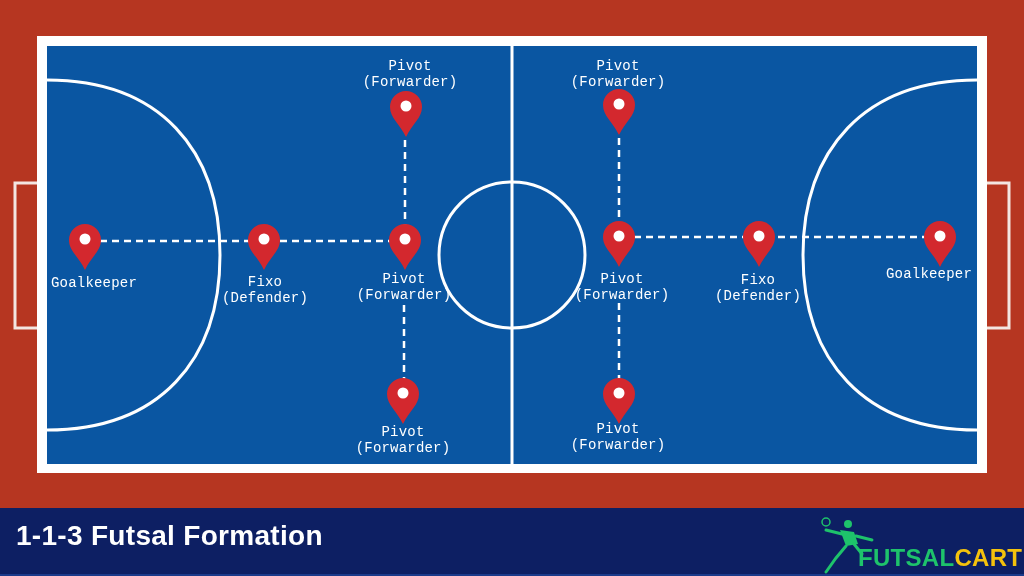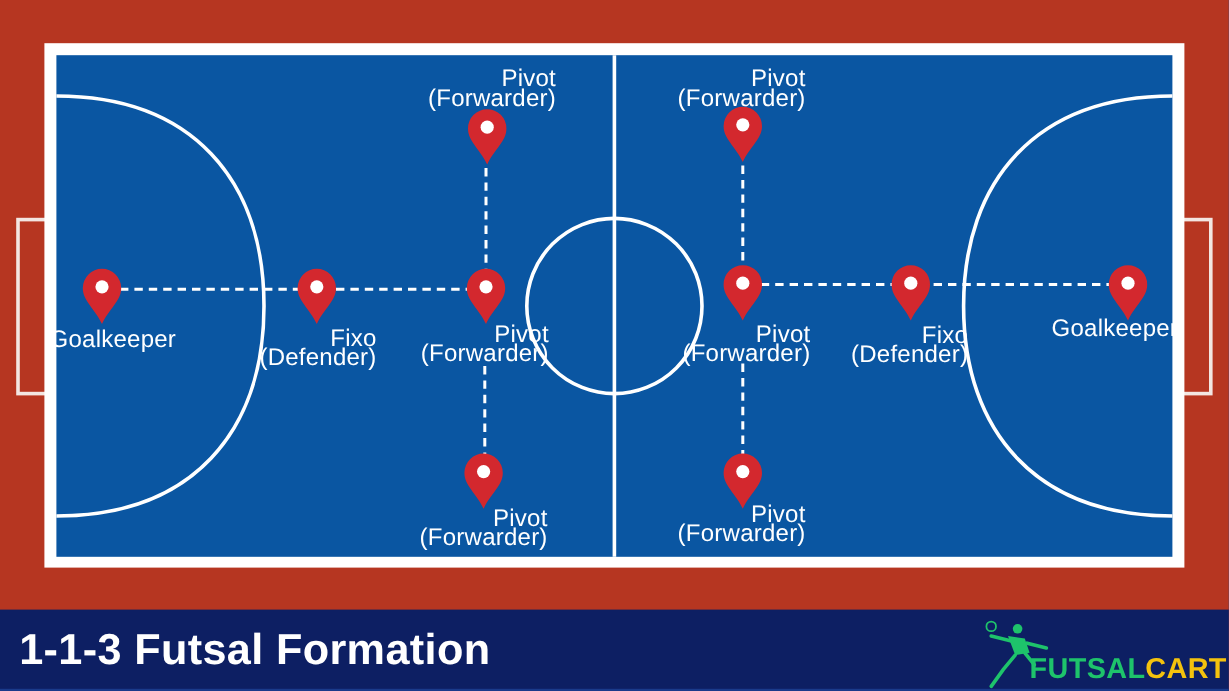--- a/index.html
+++ b/index.html
@@ -5,34 +5,35 @@
     html, body { margin: 0; padding: 0; }
     body {
       width: 1024px; height: 576px; overflow: hidden;
       background: #b63621;
       font-family: "Liberation Sans", "DejaVu Sans", sans-serif;
       position: relative;
     }
     #field { position: absolute; left: 0; top: 0; width: 1024px; height: 508px; }
     #field svg { position: absolute; left: 0; top: 0; }
     .lbl {
-      position: absolute; color: #ffffff; font-size: 20px; line-height: 16px;
-      text-align: right; white-space: nowrap; transform: translateX(-50%);
+      position: absolute; color: #ffffff; font-size: 14px; line-height: 16px;
+      text-align: center; white-space: nowrap; transform: translateX(-50%);
       letter-spacing: 0.2px;
+      font-family: Liberation Mono, monospace;
     }
     .pin { position: absolute; width: 34px; height: 48px; transform: translate(-50%, 0); }
     #footer {
       position: absolute; left: 0; top: 508px; width: 1024px; height: 68px;
       background: #0d1f63;
       border-bottom: 2px solid #1a3a8a;
       box-sizing: border-box;
     }
     #title {
       position: absolute; left: 16px; top: 12px;
-      color: #ffffff; font-size: 36px; font-weight: bold; letter-spacing: 0.3px;
+      color: #ffffff; font-size: 28px; font-weight: bold; letter-spacing: 0.3px;
       font-family: "Liberation Sans", "DejaVu Sans", sans-serif;
     }
     #logo { position: absolute; left: 818px; top: 6px; width: 200px; height: 60px; }
     #logo-text {
       position: absolute; left: 40px; top: 30px; font-size: 24px; font-weight: bold;
       letter-spacing: 0.3px;
     }
     #logo-text .a { color: #1ec36b; }
     #logo-text .b { color: #f4c20d; }
   </style>

